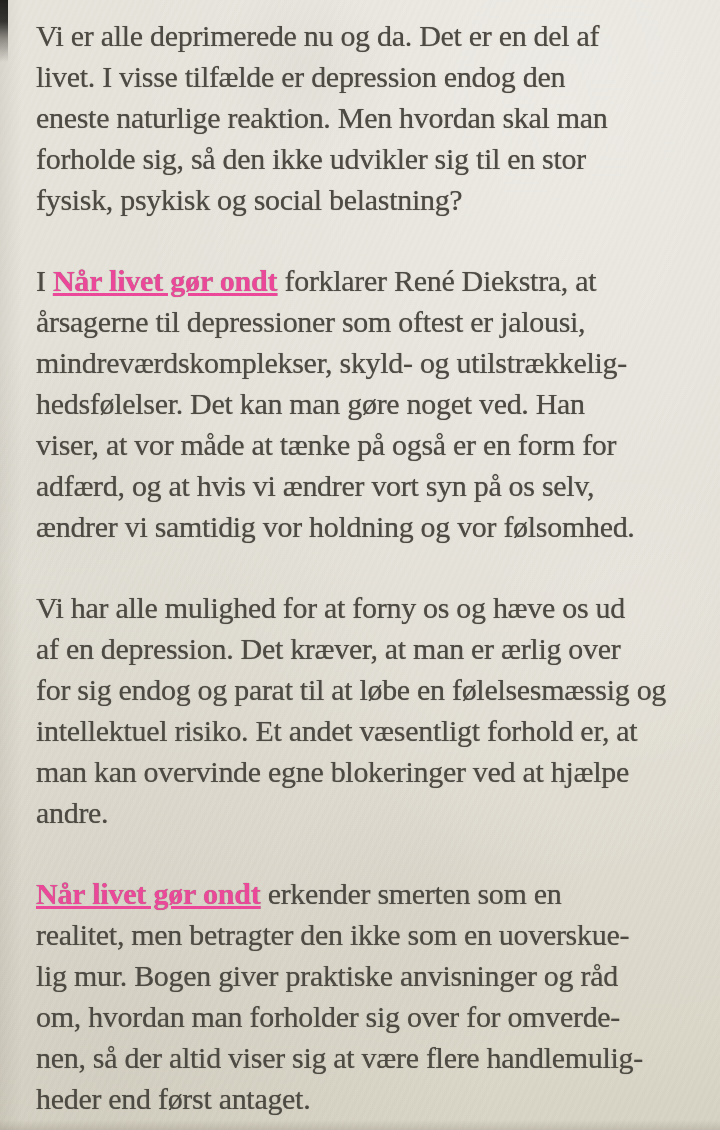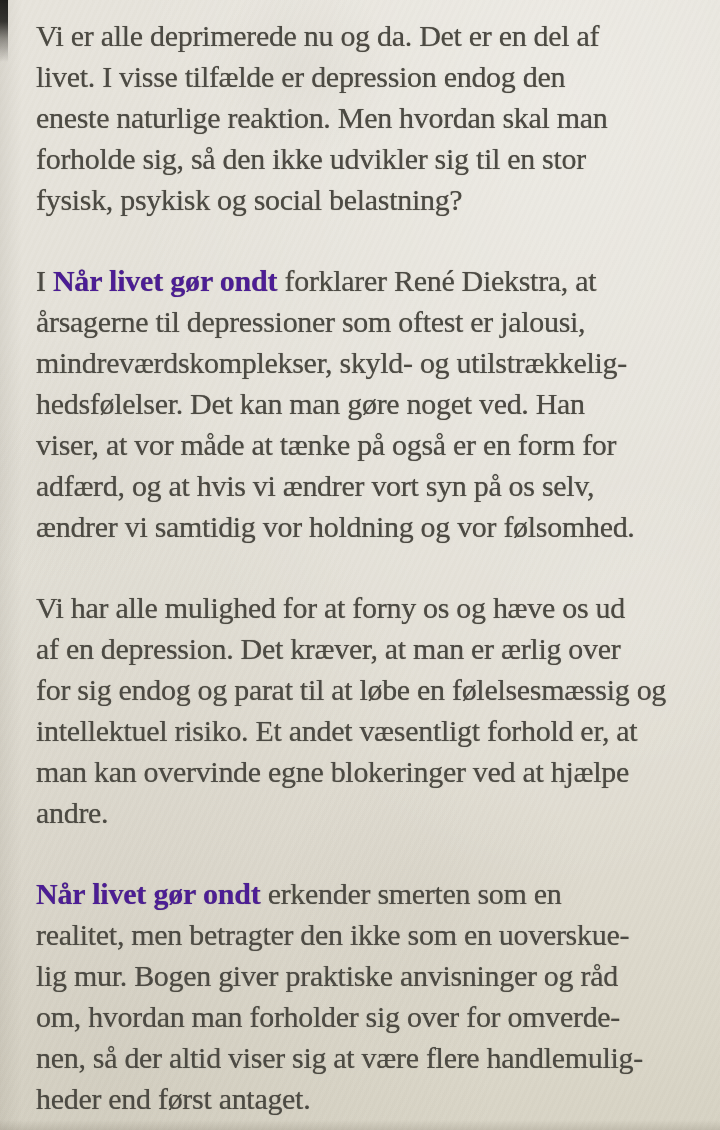--- a/index.html
+++ b/index.html
@@ -73,22 +73,23 @@
   }
   .para {
     margin: 0 0 40px 0;
     white-space: pre-line;
   }
   .para:last-child {
     margin-bottom: 0;
   }
   .book-title {
     font-weight: bold;
-    color: #4c1d95;
+    color: #ec4899;
     letter-spacing: -0.2px;
+    text-decoration: underline;
   }
 </style>
 </head>
 <body>
 
 <div class="grain"></div>
 <div class="edge-shadow"></div>
 <div class="left-shade"></div>
 <div class="bottom-shade"></div>
 

